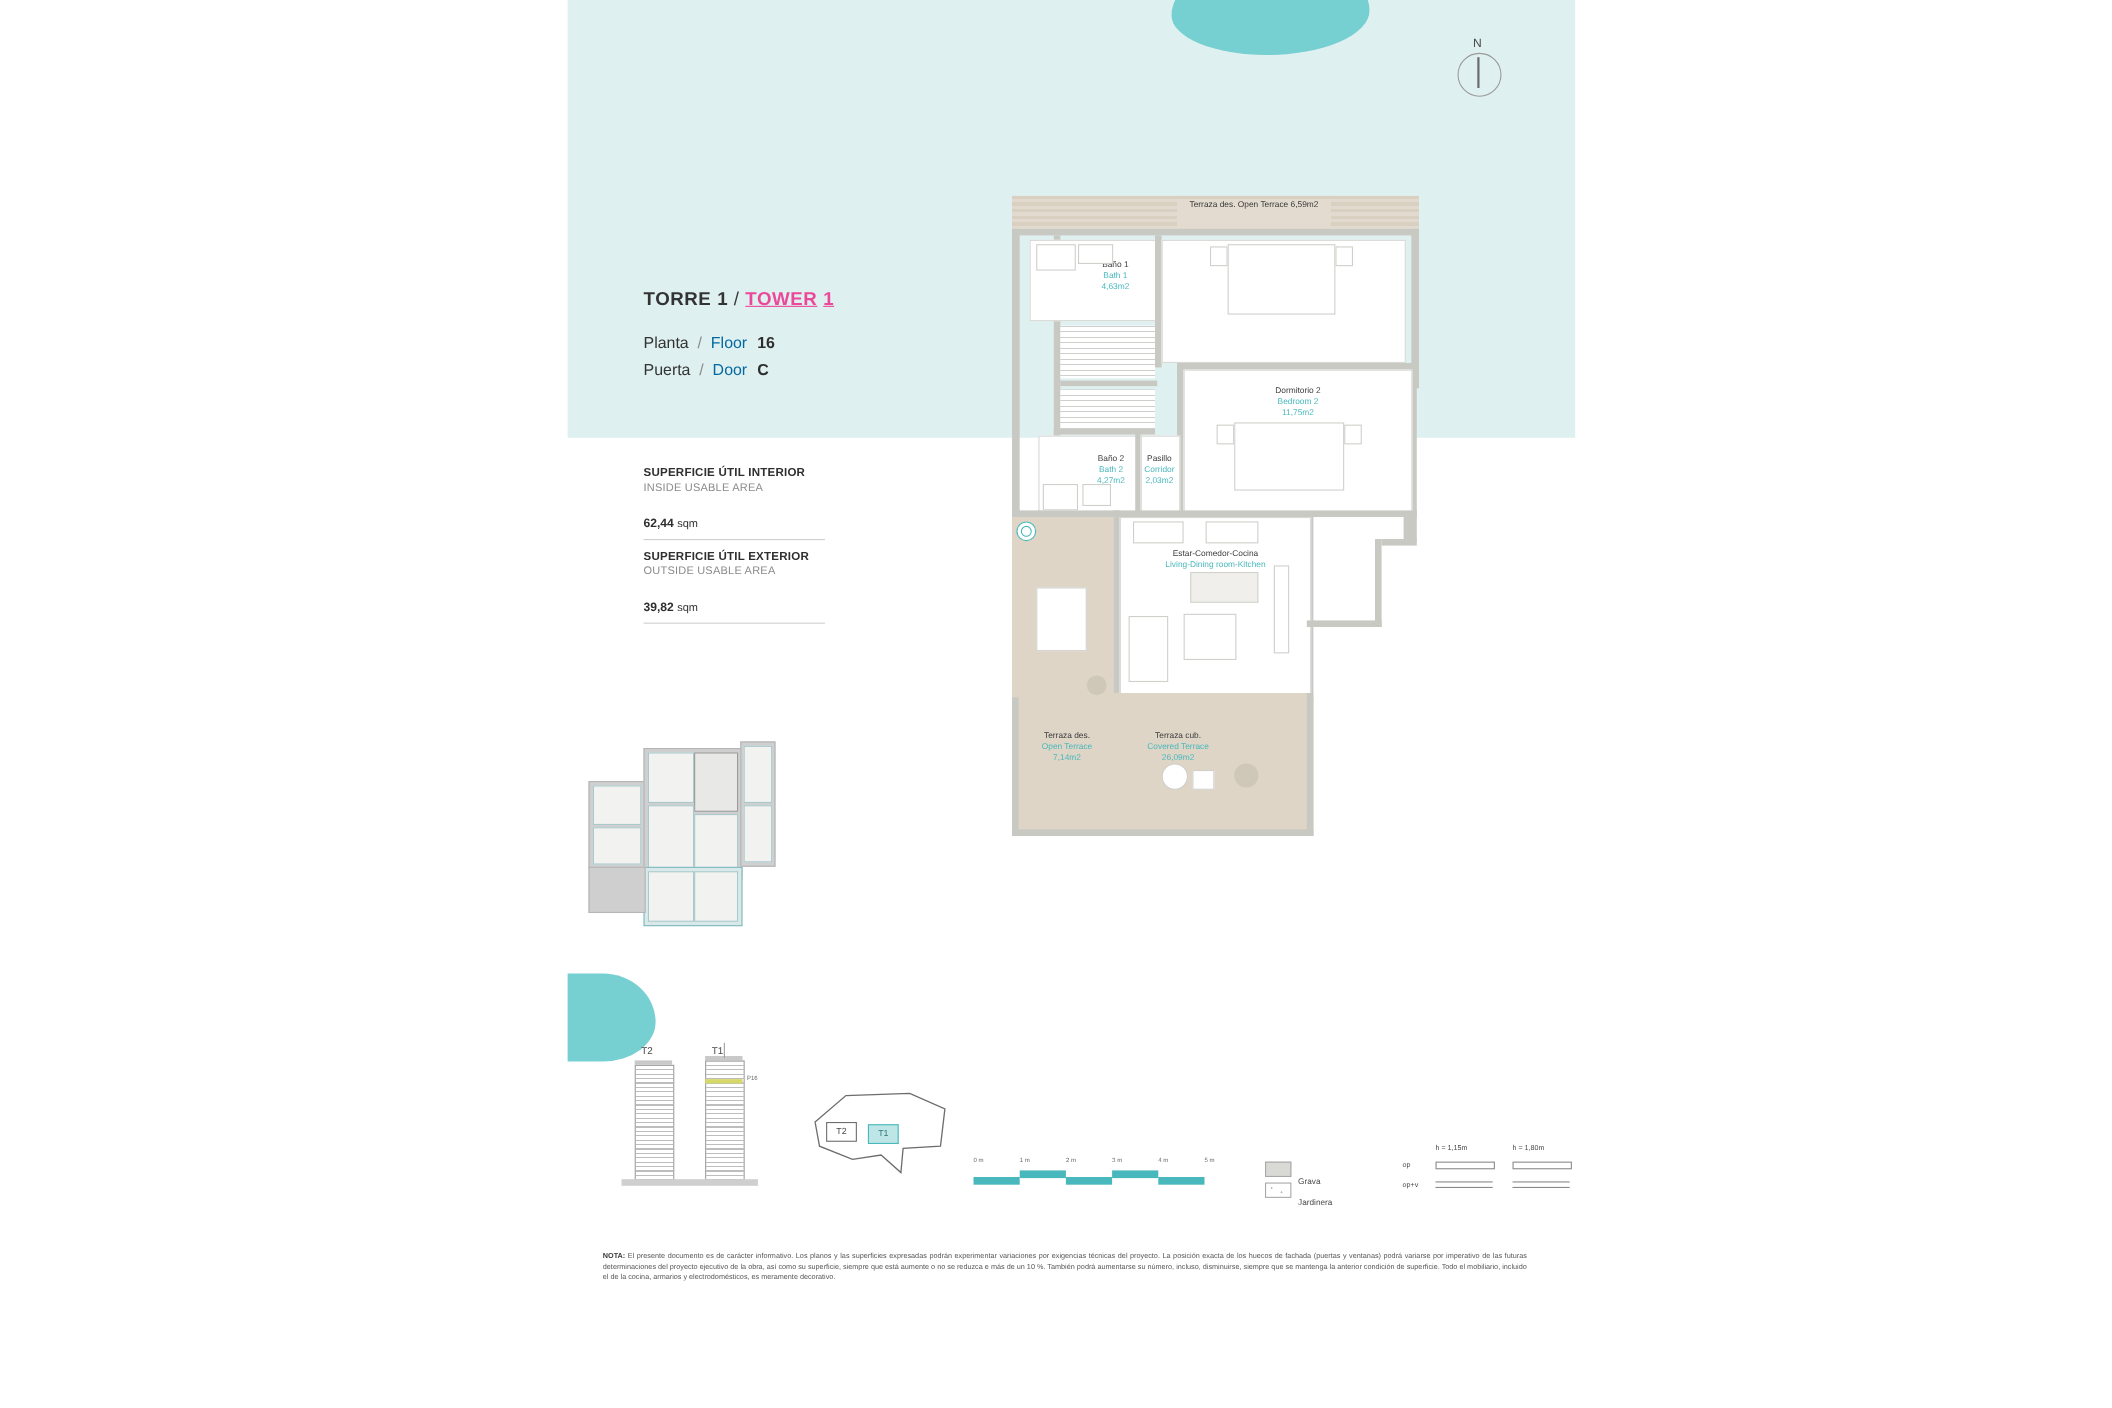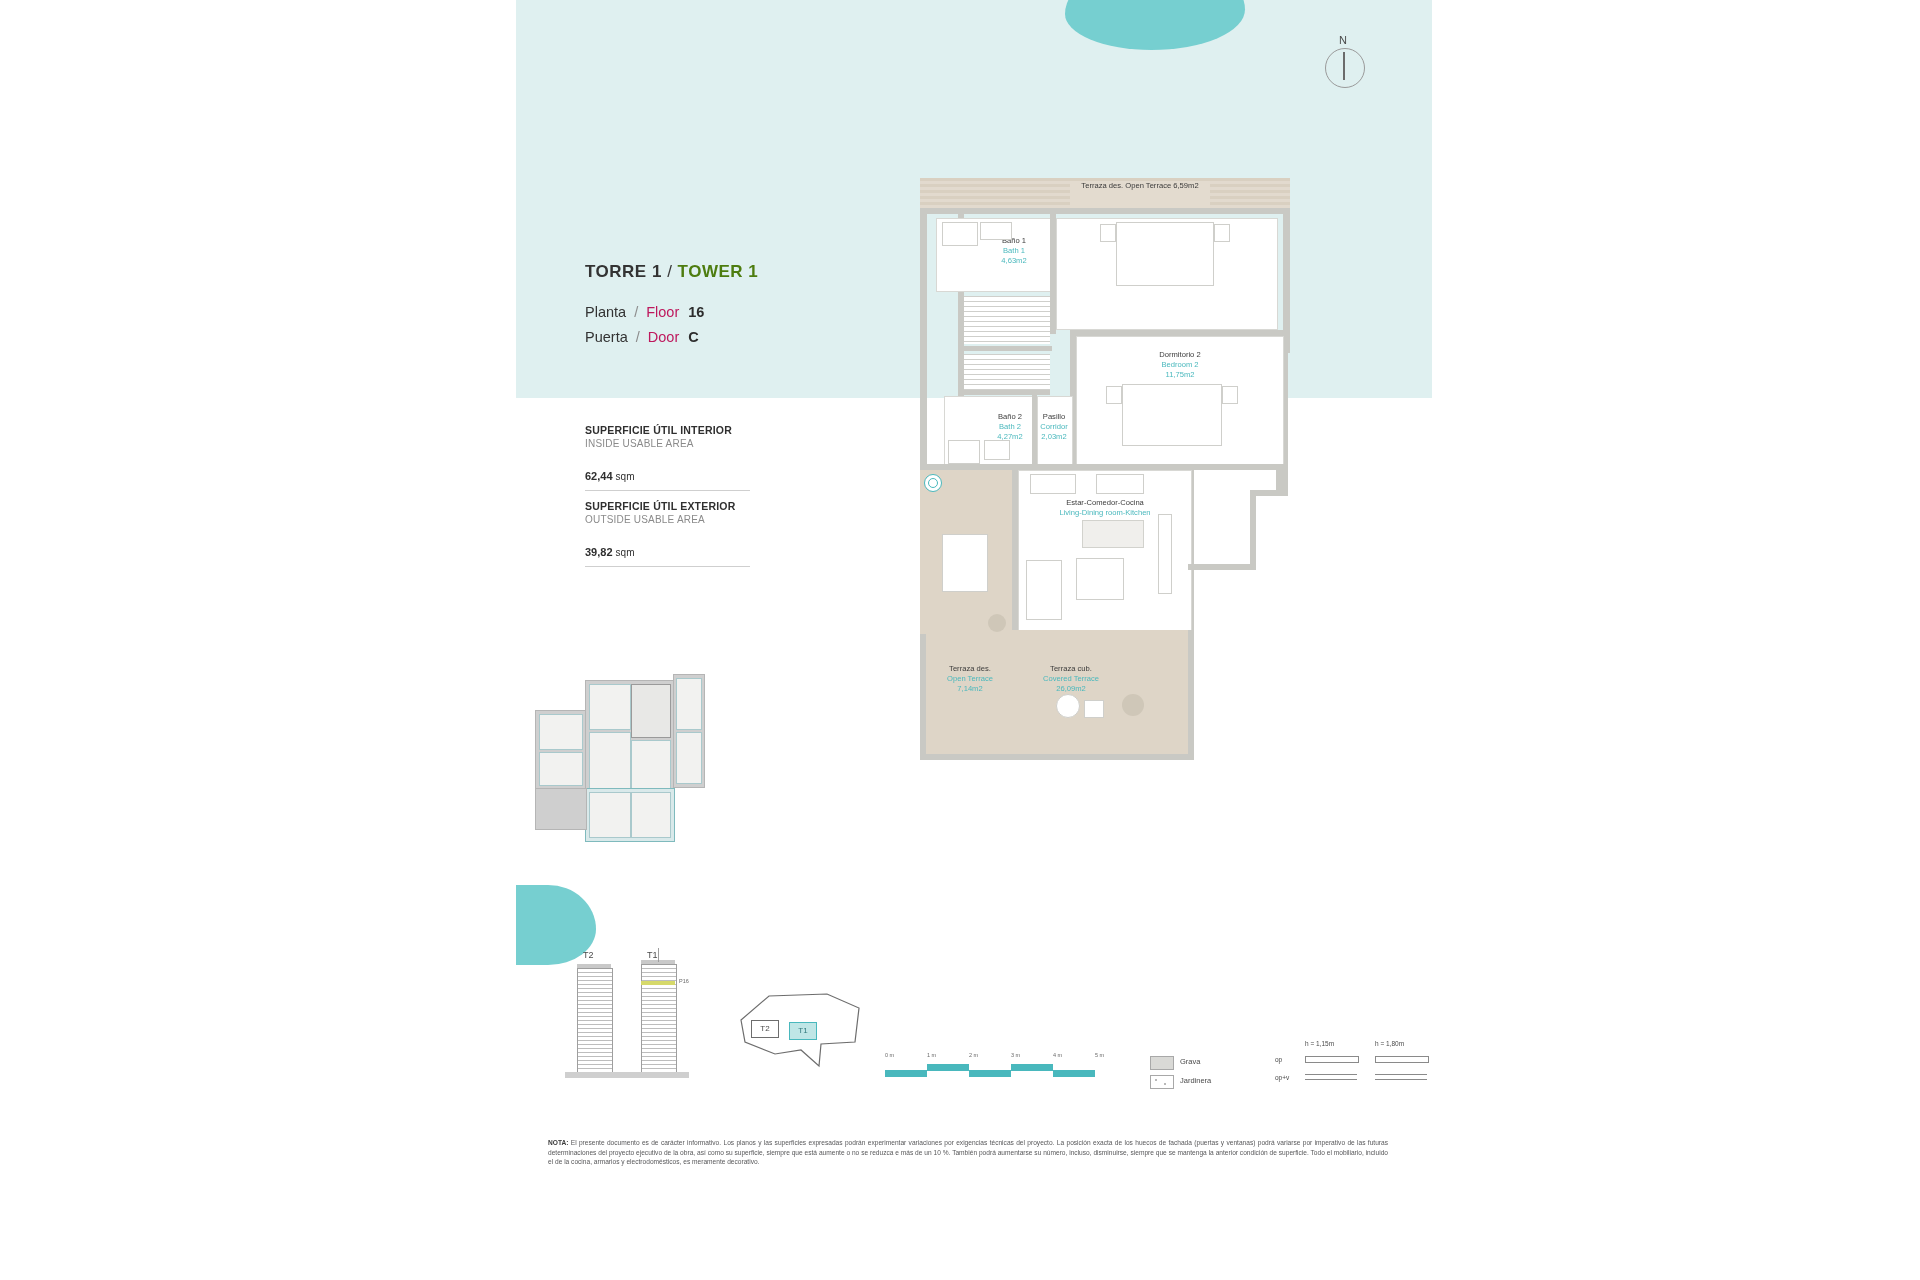--- a/index.html
+++ b/index.html
@@ -81,28 +81,28 @@
     left: 585px;
     top: 262px;
     width: 300px;
   }
   .tower-line {
     font-size: 17px;
     letter-spacing: .5px;
     margin-bottom: 22px;
   }
   .tower-line .b { font-weight: bold; color: #333; }
-  .tower-line .teal { color: #4d7c0f; font-weight: bold; }
+  .tower-line .teal { color: #ec4899; font-weight: bold; text-decoration: underline; }
   .kv {
     font-size: 14.5px;
     margin-bottom: 9px;
     color: #333;
   }
   .kv .sep { color: #8c8c8c; padding: 0 4px; }
-  .kv .teal { color: #be185d; }
+  .kv .teal { color: #0369a1; }
   .kv .val { font-weight: bold; color: #2d2d2d; padding-left: 5px; }
 
   .areas {
     position: absolute;
     left: 585px;
     top: 424px;
     width: 205px;
   }
   .area-block { margin-bottom: 4px; }
   .area-block .t1 {
@@ -316,21 +316,21 @@
     width: 22px; height: 12px;
     border: 1px solid #a8a8a8;
   }
   .leg-swatch.gravel { background: #d9d9d6; }
   .leg-swatch.planter {
     background: #ffffff;
     background-image:
       radial-gradient(circle at 5px 4px, #b9b9b9 0.8px, transparent 1px),
       radial-gradient(circle at 14px 8px, #b9b9b9 0.8px, transparent 1px);
   }
-  .leg-label { position: absolute; left: 30px; top: 2px; }
+  .leg-label { position: absolute; left: 30px; top: 14px; }
 
   .railings { position: absolute; left: 1275px; top: 1040px; width: 150px; }
   .rail-head { position: absolute; font-size: 6.5px; color: #4a4a4a; }
   .rail-tag { position: absolute; font-size: 6.5px; color: #4a4a4a; }
   .rail-line { position: absolute; background: #8a8a8a; height: 1px; }
   .rail-box { position: absolute; border: 1px solid #8a8a8a; height: 5px; }
 
   
   .note {
     position: absolute;

